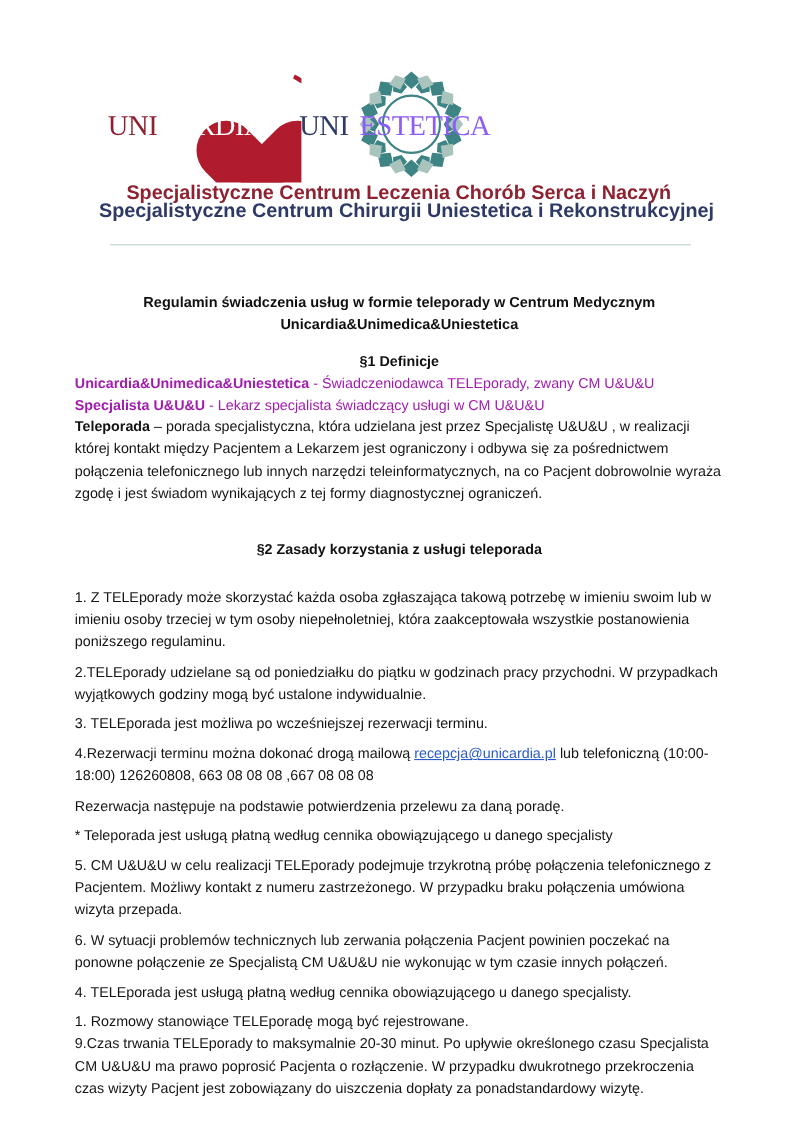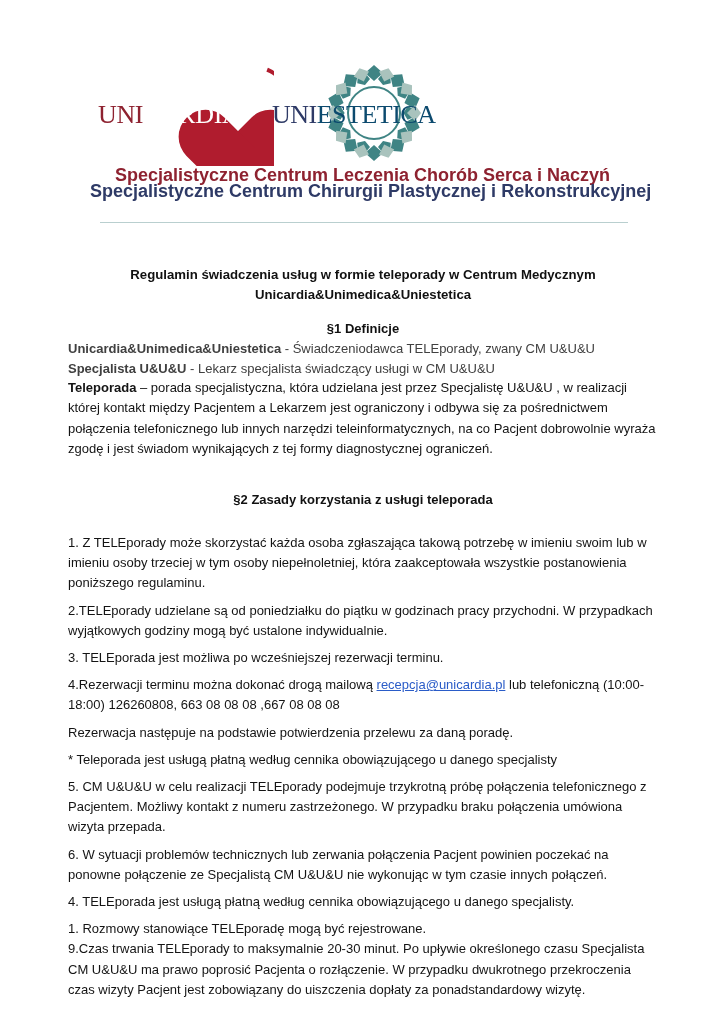--- a/index.html
+++ b/index.html
@@ -140,21 +140,21 @@
     position: absolute;
     left: 0px;
     top: 38px;
     width: 196px;
     font-size: 26px;
     letter-spacing: -0.5px;
     font-family: "Liberation Serif", "DejaVu Serif", serif;
     white-space: nowrap;
   }
   .estetica-text .uni { color: #2E3A66; }
-  .estetica-text .rest { color: #0c4a6e; }
+  .estetica-text .rest { color: #8b5cf6; margin-left: 10px; }
 
   
   .logo-medica {
     position: absolute;
     left: 358px;
     top: 0px;
     width: 190px;
     height: 106px;
   }
   .cross-shadow {
@@ -256,21 +256,21 @@
     font-weight: bold;
     color: #111;
   }
   .sec1-head { margin-top: 16px; }
   .sec2-head { margin-top: 33px; }
 
   p.line {
     margin: 0;
     font-size: 13px;
     line-height: 19.4px;
-    color: #404040;
+    color: #a21caf;
     text-align: left;
   }
   p.para {
     margin: 0 0 0 0;
     font-size: 13px;
     line-height: 20.2px;
     color: #141414;
     text-align: left;
   }
   .gap-s { height: 7px; }
@@ -381,21 +381,21 @@
           <span class="uni">UNI</span><span class="rest">ESTETICA</span>
         </div>
       </div>
 
 
     </div>
   </div>
 
   <div class="taglines">
     <div class="tag tag1">Specjalistyczne Centrum Leczenia Chorób Serca i Naczyń</div>
-    <div class="tag tag2">Specjalistyczne Centrum Chirurgii Plastycznej i Rekonstrukcyjnej</div>
+    <div class="tag tag2">Specjalistyczne Centrum Chirurgii Uniestetica i Rekonstrukcyjnej</div>
   </div>
 
   <div class="header-rule"></div>
 
   <div class="doc">
 
     <div class="doc-title">
       <div>Regulamin świadczenia usług w formie teleporady w Centrum Medycznym</div>
       <div>Unicardia&amp;Unimedica&amp;Uniestetica</div>
     </div>

